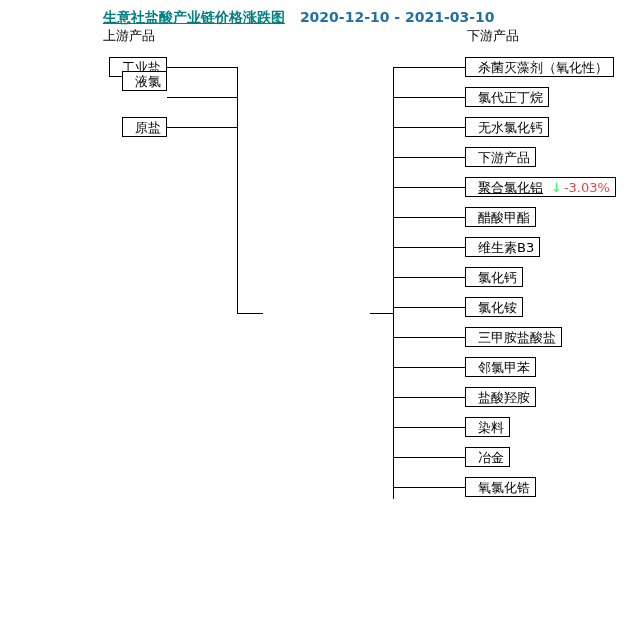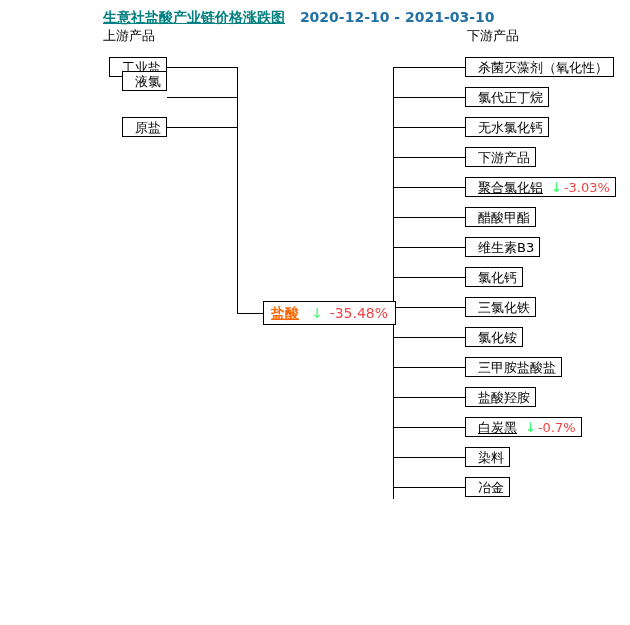--- a/index.html
+++ b/index.html
@@ -92,38 +92,32 @@
   <div class="box upbox up0 linked">
     <span class="lbl">工业盐</span>
   </div>
   <div class="box upbox up1">
     <span class="lbl">液氯</span>
   </div>
   <div class="box upbox up2">
     <span class="lbl">原盐</span>
   </div>
 
-  <div class="box centerbox">
-    <span class="lbl">盐酸</span>
-    <span class="chg chg-arrow">↓</span>
-    <span class="chg chg-val">-35.48%</span>
-  </div>
 
   <div id="downstream-col">
     <div class="row"><div class="box"><span class="lbl">杀菌灭藻剂（氧化性）</span></div></div>
     <div class="row"><div class="box"><span class="lbl">氯代正丁烷</span></div></div>
     <div class="row"><div class="box"><span class="lbl">无水氯化钙</span></div></div>
     <div class="row"><div class="box"><span class="lbl">下游产品</span></div></div>
     <div class="row"><div class="box linked"><span class="lbl">聚合氯化铝</span><span class="chg chg-arrow">↓</span><span class="chg chg-val">-3.03%</span></div></div>
     <div class="row"><div class="box"><span class="lbl">醋酸甲酯</span></div></div>
     <div class="row"><div class="box"><span class="lbl">维生素B3</span></div></div>
     <div class="row"><div class="box"><span class="lbl">氯化钙</span></div></div>
-    <div class="row"><div class="box"><span class="lbl">三氯化铁</span></div></div>
     <div class="row"><div class="box"><span class="lbl">氯化铵</span></div></div>
     <div class="row"><div class="box"><span class="lbl">三甲胺盐酸盐</span></div></div>
+    <div class="row"><div class="box"><span class="lbl">邻氯甲苯</span></div></div>
     <div class="row"><div class="box"><span class="lbl">盐酸羟胺</span></div></div>
-    <div class="row"><div class="box linked"><span class="lbl">白炭黑</span><span class="chg chg-arrow">↓</span><span class="chg chg-val">-0.7%</span></div></div>
     <div class="row"><div class="box"><span class="lbl">染料</span></div></div>
     <div class="row"><div class="box"><span class="lbl">冶金</span></div></div>
     <div class="row"><div class="box"><span class="lbl">氧氯化锆</span></div></div>
   </div>
 
 </div>
 
 </body></html>

